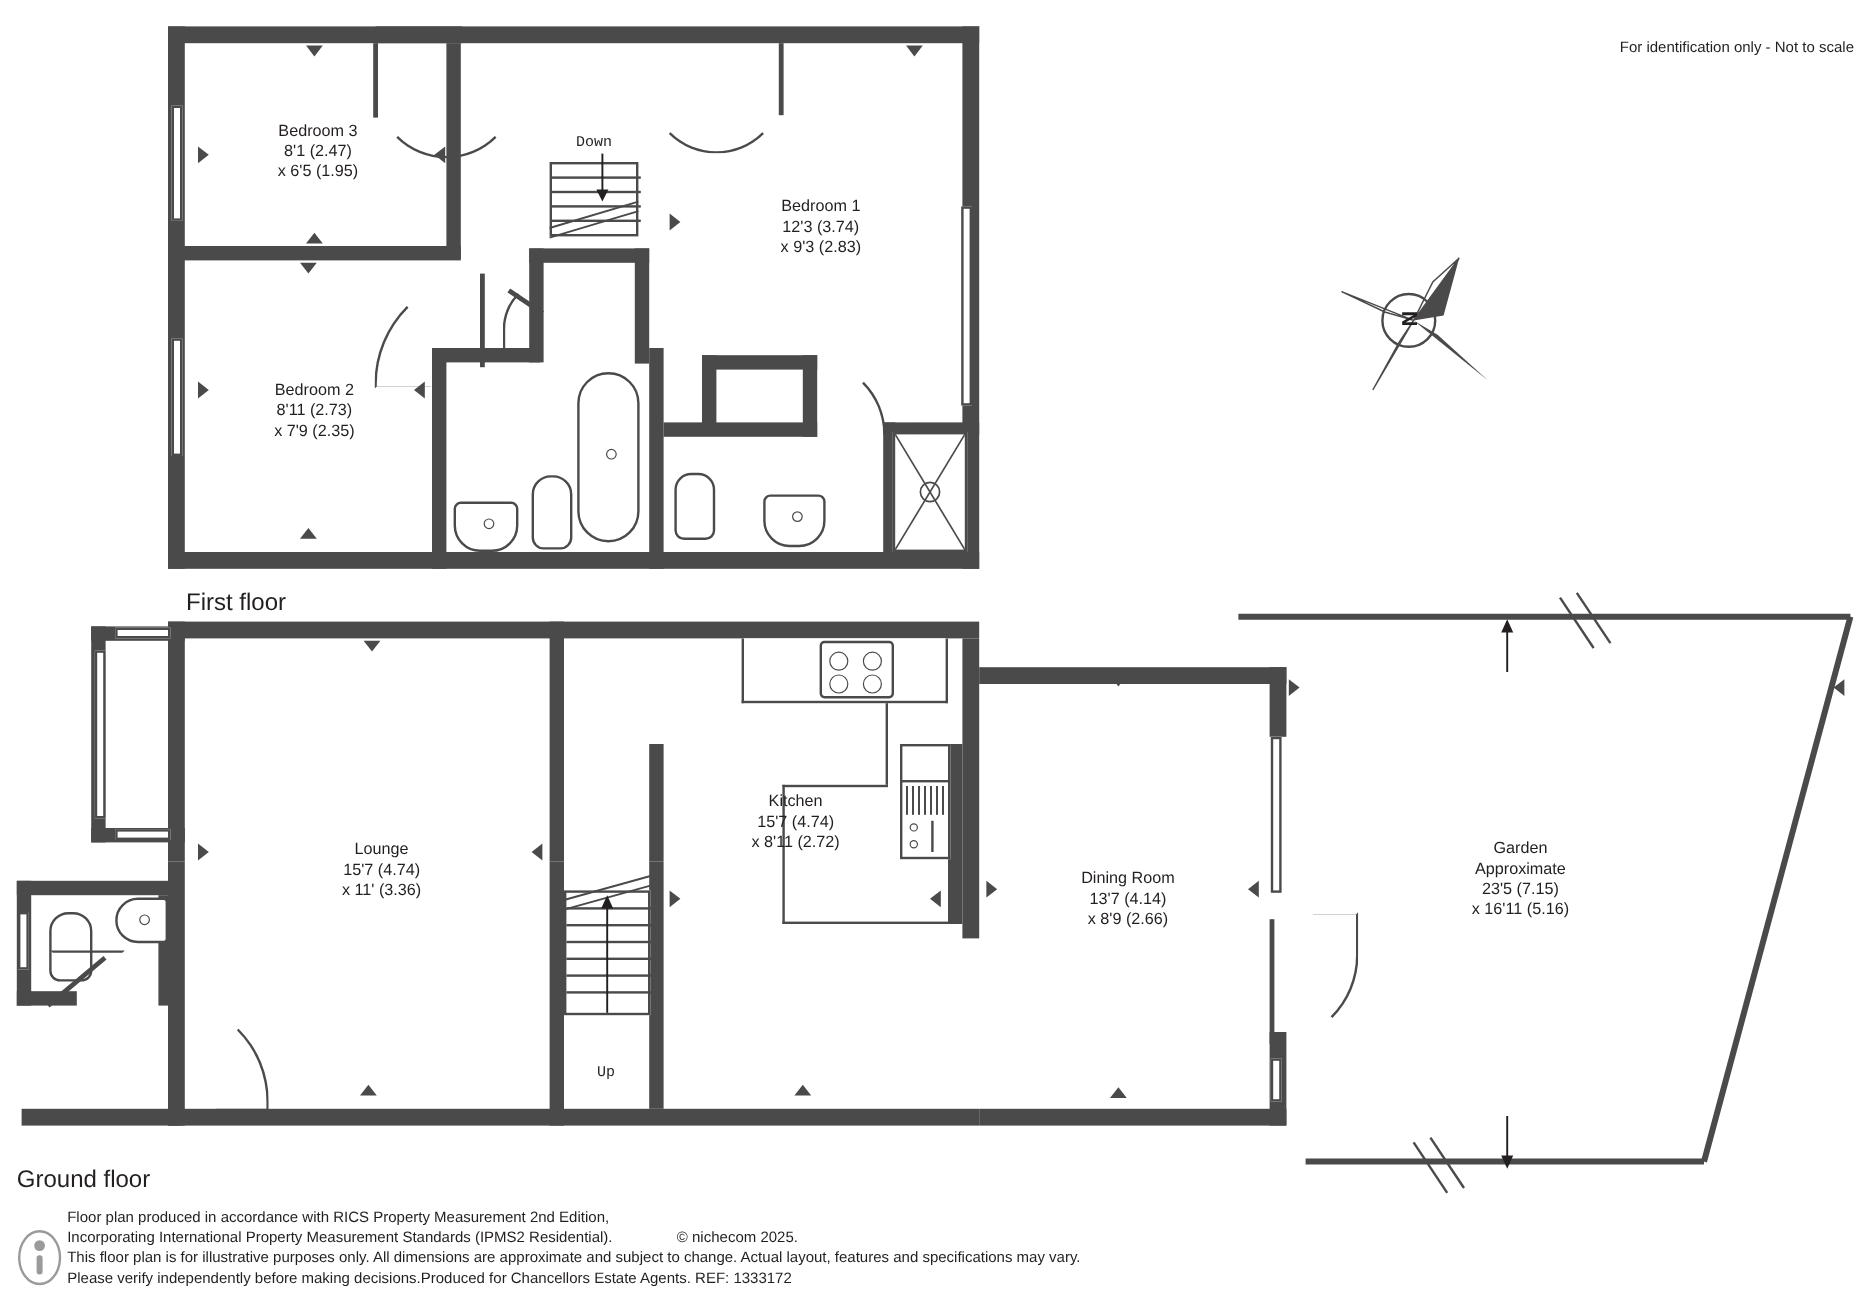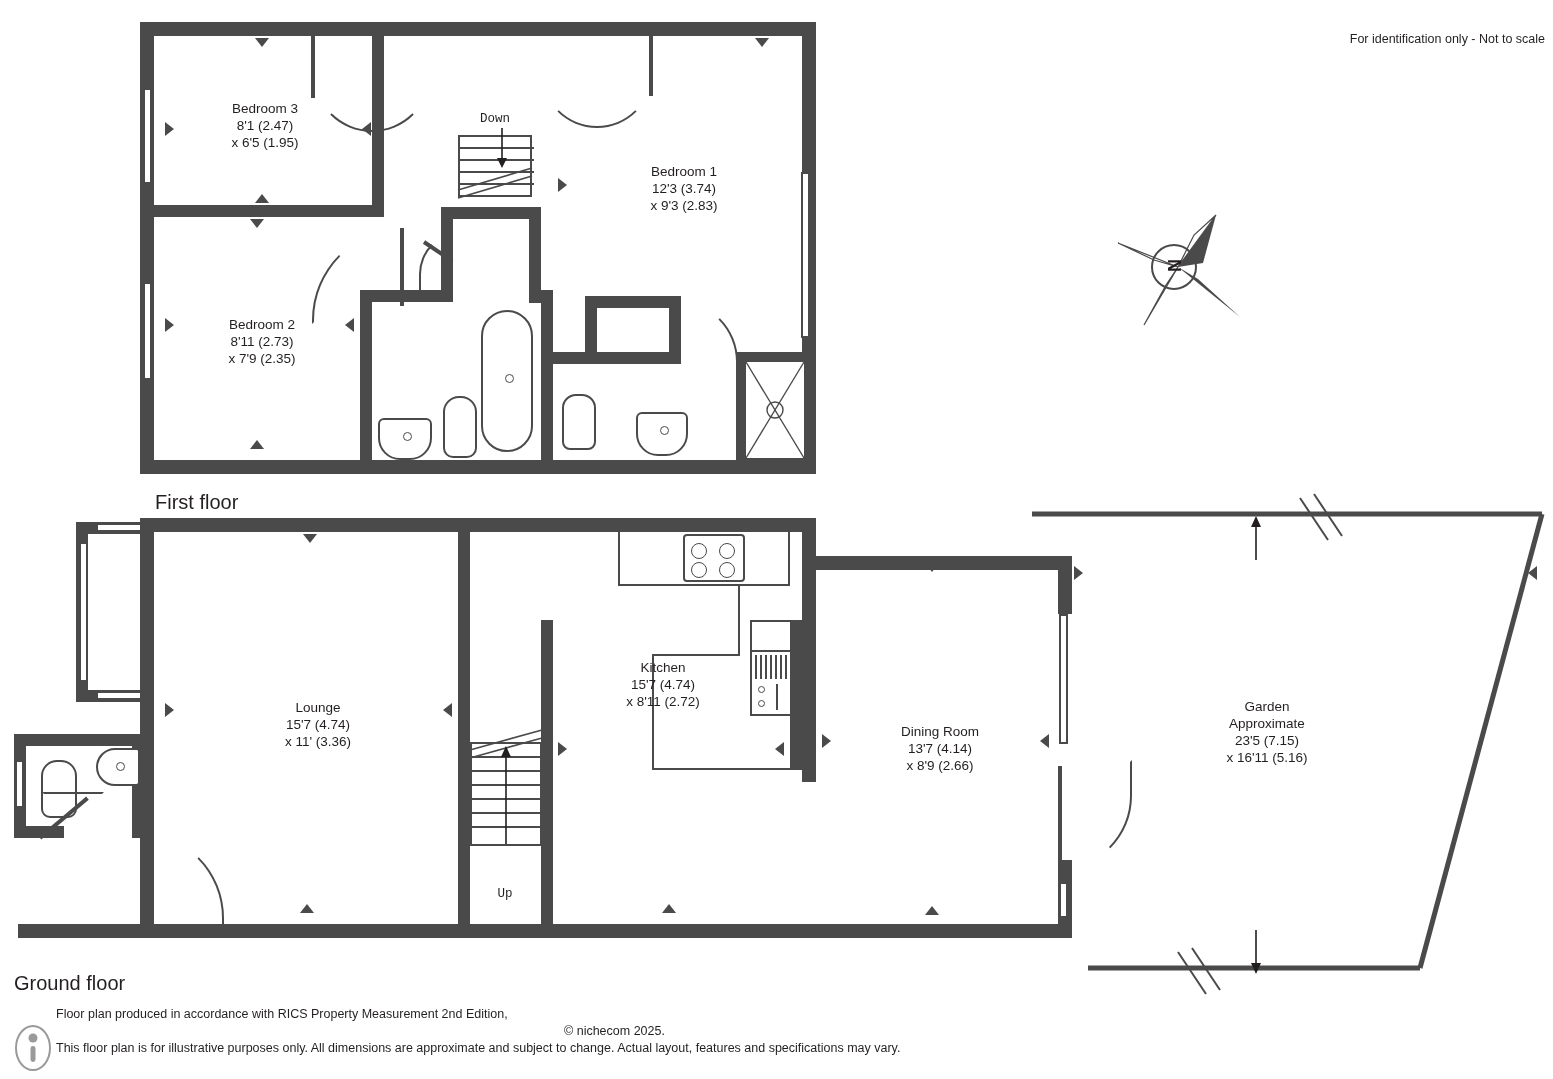--- a/index.html
+++ b/index.html
@@ -307,16 +307,18 @@
   </div>
 
   <div class="abs" style="left:14px;top:1024px;">
     <svg width="38" height="48">
       <ellipse cx="19" cy="24" rx="17" ry="22" fill="none" stroke="#9a9a9a" stroke-width="2"></ellipse>
       <circle cx="19" cy="14" r="4.5" fill="#9a9a9a"></circle>
       <rect x="16.5" y="22" width="5" height="16" rx="2.4" fill="#9a9a9a"></rect>
     </svg>
   </div>
   <div class="foot" style="left:56px;top:1006px;">Floor plan produced in accordance with RICS Property Measurement 2nd Edition,</div>
+  <div class="foot" style="left:56px;top:1023px;">Incorporating International Property Measurement Standards (IPMS2 Residential).</div>
   <div class="foot" style="left:564px;top:1023px;">© nichecom 2025.</div>
   <div class="foot" style="left:56px;top:1040px;">This floor plan is for illustrative purposes only. All dimensions are approximate and subject to change. Actual layout, features and specifications may vary.</div>
+  <div class="foot" style="left:56px;top:1057px;">Please verify independently before making decisions.Produced for Chancellors Estate Agents.   REF: 1333172</div>
 
 </div>
 
 </body></html>

